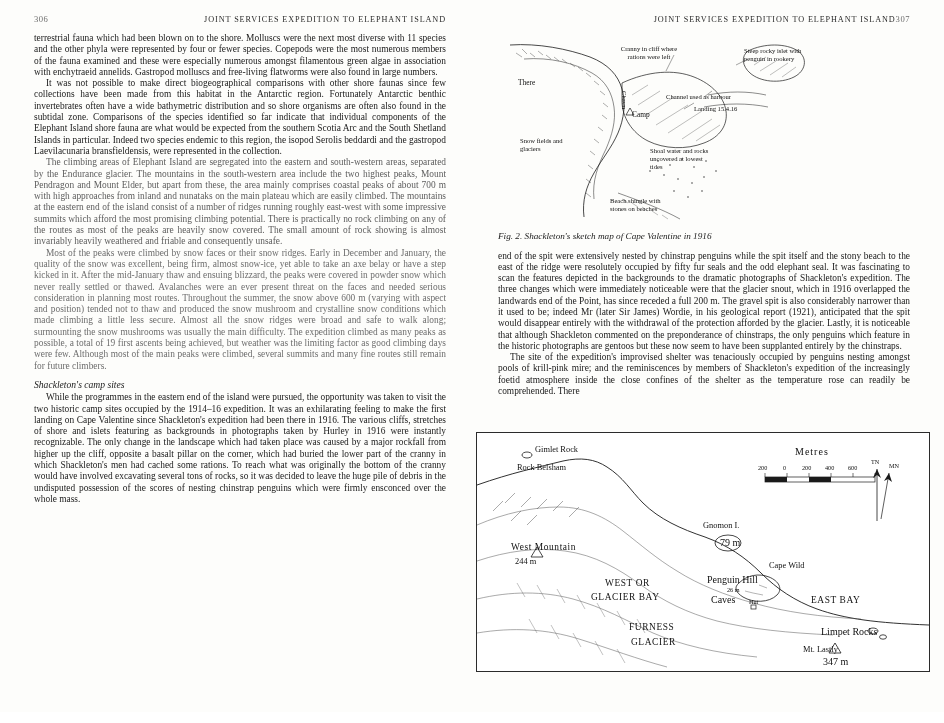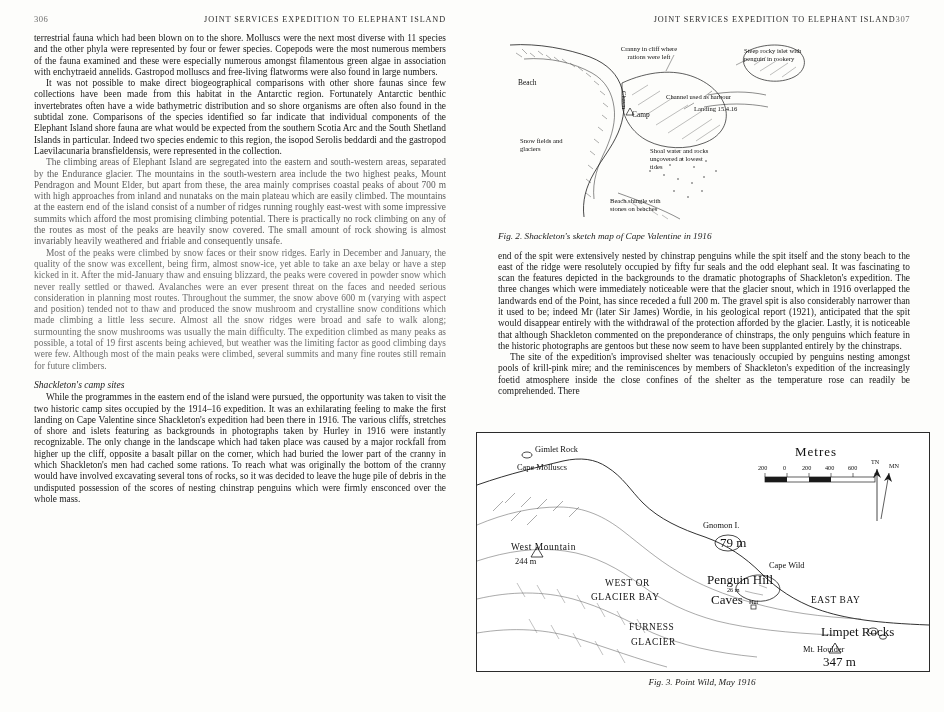--- a/index.html
+++ b/index.html
@@ -108,21 +108,21 @@
     margin-top: 5px;
   }
   .maplabel {
     position: absolute;
     font-family: "Liberation Serif", serif;
     font-size: 8.4px;
     color: #111;
     white-space: pre;
     line-height: 9.6px;
   }
-  .maplabel.sm { font-size: 13px; }
+  .maplabel.sm { font-size: 10px; }
   .maplabel.xs { font-size: 6.2px; }
   .maplabel.big { font-size: 9.4px; letter-spacing: 0.6px; margin-left: 20px; }
   .sketchlabel {
     position: absolute;
     font-family: "Liberation Serif", serif;
     font-size: 6.6px;
     color: #111;
     white-space: pre;
     line-height: 8px;
   }
@@ -218,21 +218,21 @@
         </g>
 
         <path d="M128,82 l4,-7 l4,7 z" fill="none" stroke="#1a1a1a" stroke-width="0.7"></path>
 
         <path d="M176,22 L168,38" fill="none" stroke="#1a1a1a" stroke-width="0.4"></path>
         <path d="M250,26 L238,32" fill="none" stroke="#1a1a1a" stroke-width="0.4"></path>
         <path d="M214,58 L206,64" fill="none" stroke="#1a1a1a" stroke-width="0.4"></path>
         <path d="M196,70 L186,76" fill="none" stroke="#1a1a1a" stroke-width="0.4"></path>
       </svg>
 
-      <span class="sketchlabel b" style="left:20px; top:46px;">Beach</span>
+      <span class="sketchlabel b" style="left:20px; top:46px;">There</span>
       <span class="sketchlabel" style="left:120px; top:12px; width:62px; text-align:center; white-space:normal;">Cranny in cliff where rations were left</span>
       <span class="sketchlabel" style="left:246px; top:14px; width:64px; white-space:normal;">Steep rocky islet with penguin in rookery</span>
       <span class="sketchlabel vert" style="left:122px; top:58px;">Chasm</span>
       <span class="sketchlabel" style="left:168px; top:60px;">Channel used as harbour</span>
       <span class="sketchlabel" style="left:196px; top:72px;">Landing 15.4.16</span>
       <span class="sketchlabel b" style="left:134px; top:78px;">Camp</span>
       <span class="sketchlabel" style="left:22px; top:104px; width:54px; white-space:normal;">Snow fields and glaciers</span>
       <span class="sketchlabel" style="left:152px; top:114px; width:62px; white-space:normal;">Shoal water and rocks uncovered at lowest tides</span>
       <span class="sketchlabel" style="left:112px; top:164px; width:60px; white-space:normal;">Beach shingle with stones on beaches</span>
     </div>
@@ -306,35 +306,34 @@
       <span class="maplabel xs" style="left:325px; top:30px;">200</span>
       <span class="maplabel xs" style="left:348px; top:30px;">400</span>
       <span class="maplabel xs" style="left:371px; top:30px;">600</span>
 
       
       <span class="maplabel xs" style="left:394px; top:24px;">TN</span>
       <span class="maplabel xs" style="left:412px; top:28px;">MN</span>
 
       
       <span class="maplabel" style="left:58px; top:12px;">Gimlet Rock</span>
-      <span class="maplabel" style="left:40px; top:30px;">Cape Molluscs</span>
+      <span class="maplabel" style="left:40px; top:30px;">Rock Belsham</span>
       <span class="maplabel big" style="left:14px; top:110px;">West Mountain</span>
       <span class="maplabel" style="left:38px; top:124px;">244 m</span>
       <span class="maplabel" style="left:226px; top:88px;">Gnomon I.</span>
       <span class="maplabel sm" style="left:243px; top:105px;">79 m</span>
       <span class="maplabel" style="left:292px; top:128px;">Cape Wild</span>
       <span class="maplabel sm" style="left:230px; top:142px;">Penguin Hill</span>
       <span class="maplabel xs" style="left:250px; top:152px;">26 m</span>
       <span class="maplabel sm" style="left:234px; top:162px;">Caves</span>
       <span class="maplabel xs" style="left:272px; top:164px;">Hut</span>
       <span class="maplabel big" style="left:314px; top:163px;">EAST BAY</span>
       <span class="maplabel big" style="left:108px; top:146px;">WEST OR</span>
       <span class="maplabel big" style="left:94px; top:160px;">GLACIER BAY</span>
       <span class="maplabel big" style="left:132px; top:190px;">FURNESS</span>
       <span class="maplabel big" style="left:134px; top:205px;">GLACIER</span>
       <span class="maplabel sm" style="left:344px; top:194px;">Limpet Rocks</span>
-      <span class="maplabel" style="left:326px; top:212px;">Mt. Houlder</span>
+      <span class="maplabel" style="left:326px; top:212px;">Mt. Lastly</span>
       <span class="maplabel sm" style="left:346px; top:224px;">347 m</span>
     </div>
-    <div class="fig3cap">Fig. 3. Point Wild, May 1916</div>
   </div>
 
 </div>
 
 </body></html>

